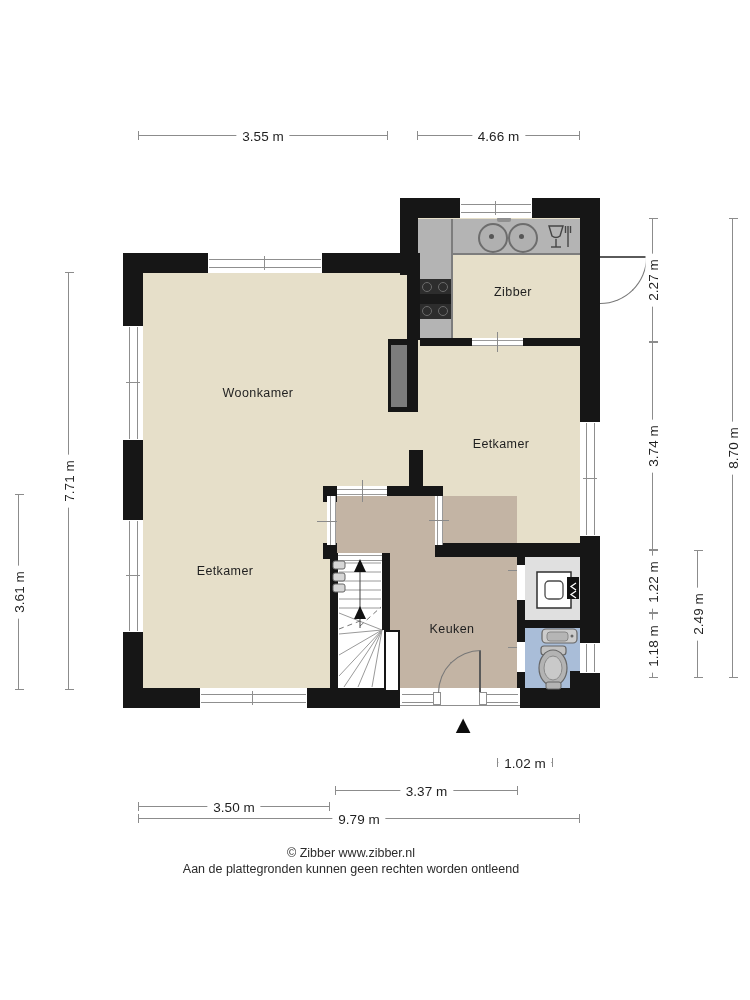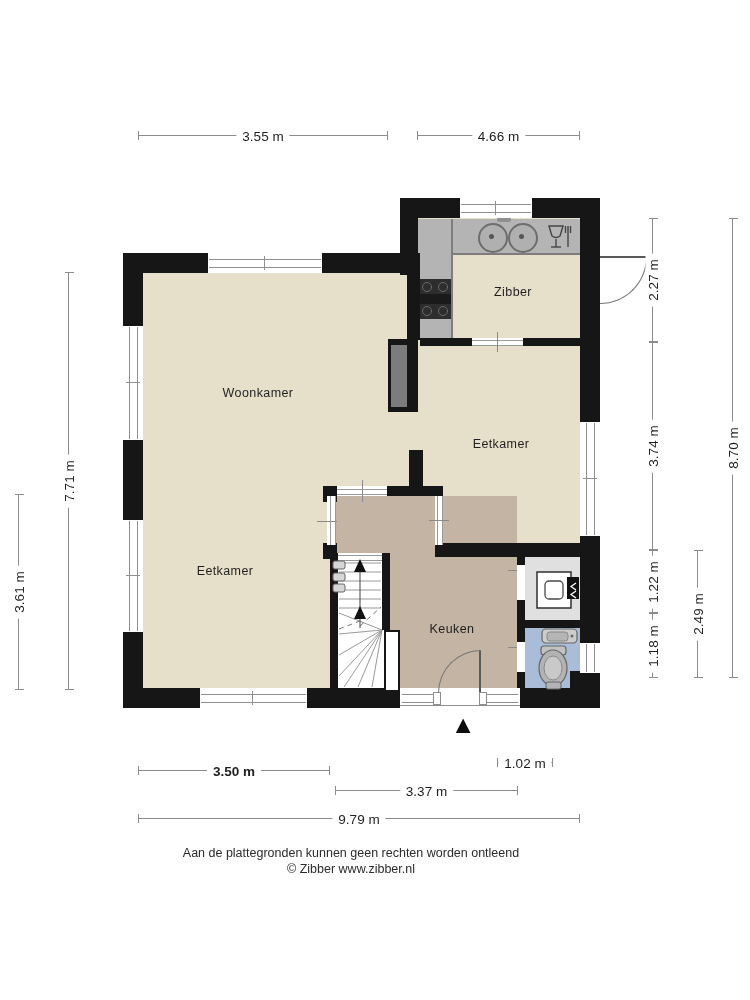--- a/index.html
+++ b/index.html
@@ -214,21 +214,21 @@
   <span class="room-label" style="left:501px;top:444px;">Eetkamer</span>
   <span class="room-label" style="left:452px;top:629px;">Keuken</span>
 
   <div class="dim-h" style="left:138px;top:135px;width:250px;">
       <span>3.55 m</span>
     </div>
   <div class="dim-h" style="left:417px;top:135px;width:163px;">
       <span>4.66 m</span>
     </div>
 
-  <div class="dim-h" style="left:138px;top:770px;width:192px;font-weight:bold;">
+  <div class="dim-h" style="left:138px;top:806px;width:192px;">
       <span>3.50 m</span>
     </div>
   <div class="dim-h" style="left:335px;top:762px;width:183px;margin-top:28px;">
       <span>3.37 m</span>
     </div>
   <div class="dim-h" style="left:497px;top:762px;width:56px;">
       <span>1.02 m</span>
     </div>
   <div class="dim-h" style="left:138px;top:818px;width:442px;">
       <span>9.79 m</span>
@@ -254,17 +254,17 @@
       <span>1.18 m</span>
     </div>
   <div class="dim-v" style="left:697px;top:550px;height:128px;">
       <span>2.49 m</span>
     </div>
   <div class="dim-v" style="left:732px;top:218px;height:460px;">
       <span>8.70 m</span>
     </div>
 
   <div class="footer" style="top:845px;">
+    <div>© Zibber www.zibber.nl</div>
     <div>Aan de plattegronden kunnen geen rechten worden ontleend</div>
-    <div>© Zibber www.zibber.nl</div>
   </div>
 
 </div>
 
 </body></html>

